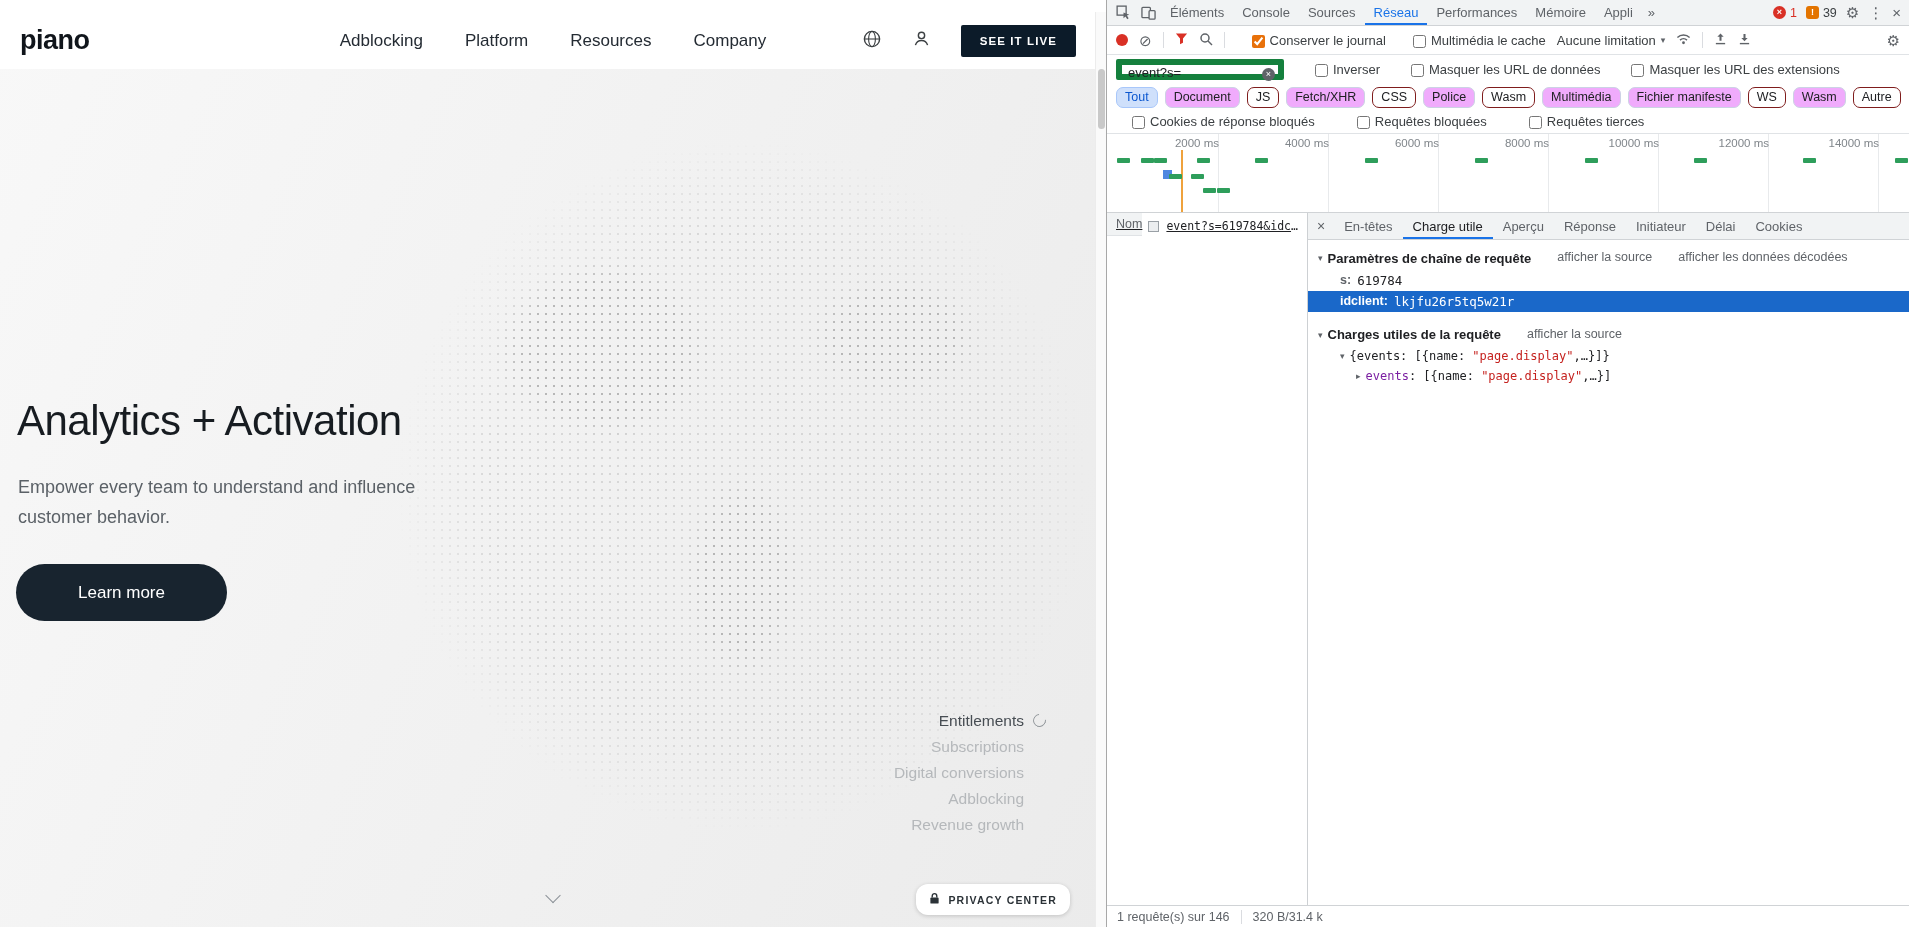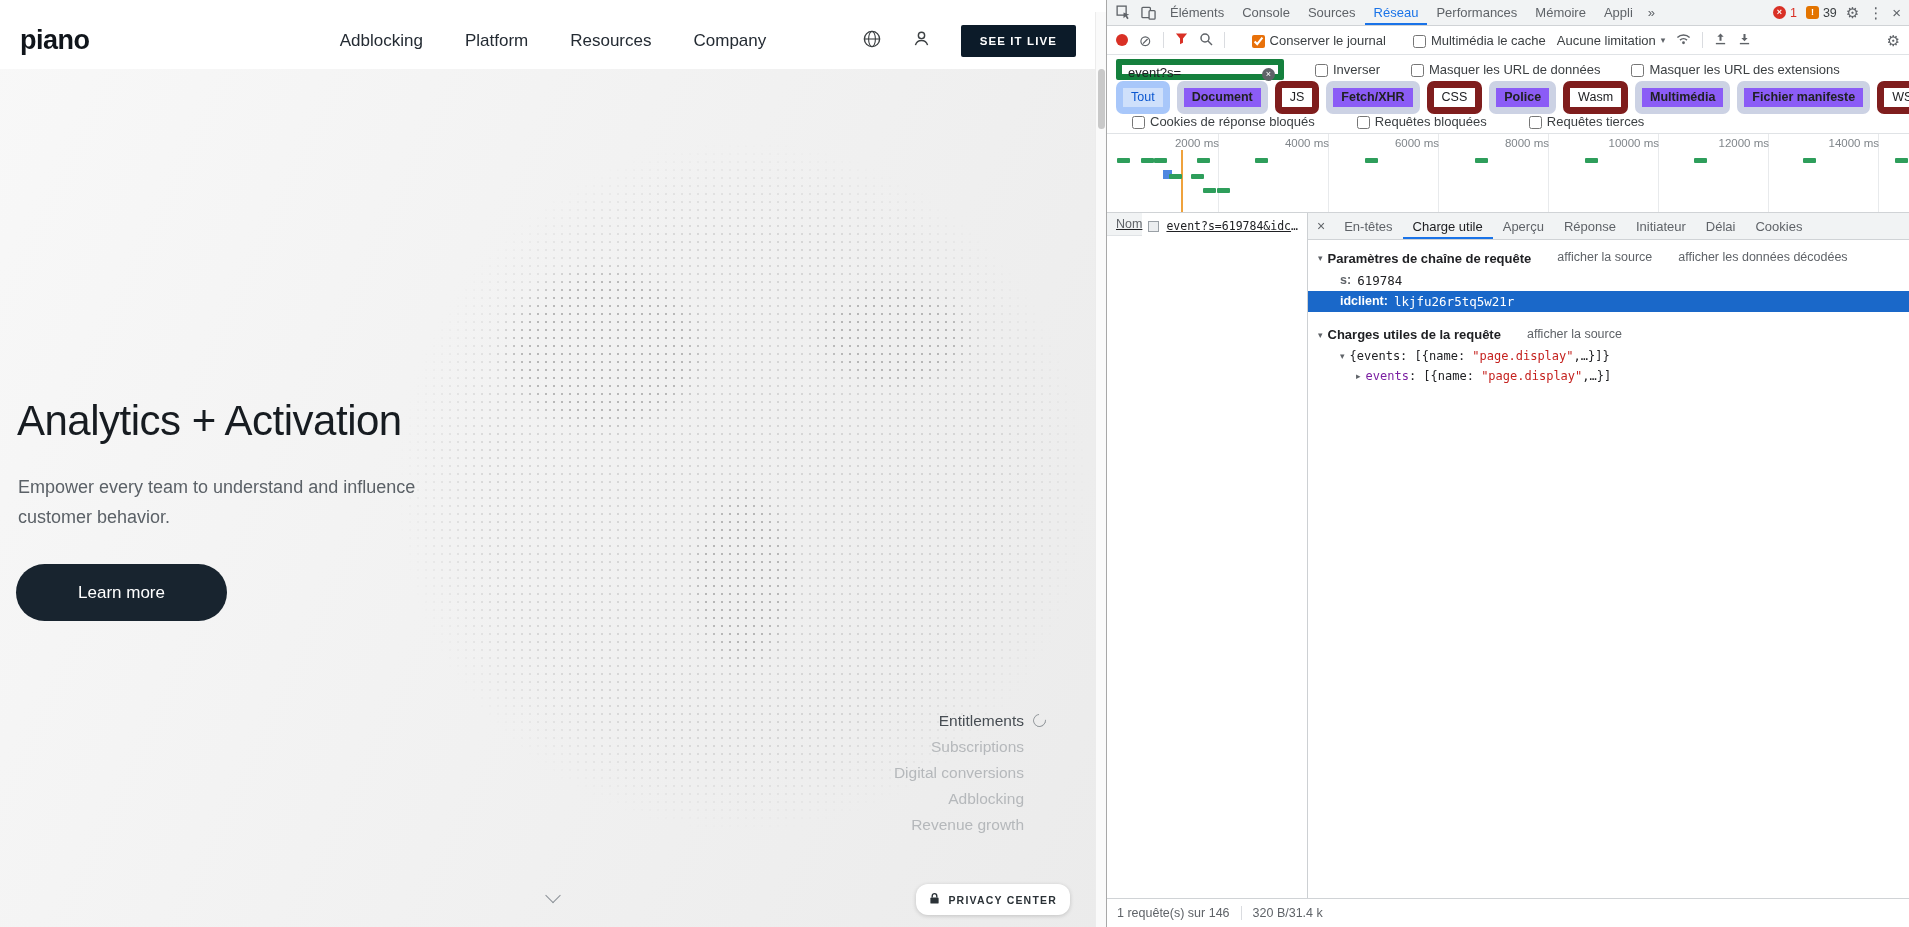--- a/index.html
+++ b/index.html
@@ -93,24 +93,24 @@
   .dt-filterrow { display:flex; align-items:center; height:29px; flex:none; padding:0 9px; gap:15px; }
   .filter-box { position:relative; width:168px; height:21px; border:6px solid #15803d; border-radius:2px;
                 background:#fff; flex:none; }
   .filter-box input { border:none; outline:none; width:100%; height:100%; font-size:13px;
                       padding:0 20px 0 6px; color:#202124; background:transparent;
                       font-family:"Liberation Sans",sans-serif; }
   .filter-clear { position:absolute; right:3px; top:3px; width:13px; height:13px; border-radius:50%;
                   background:#5f6368; color:#fff; font-size:9px; line-height:13px; text-align:center; cursor:pointer; }
 
   .dt-chips { display:flex; align-items:center; height:26px; flex:none; padding:0 9px; gap:7px; }
-  .chip { font-size:12.5px; line-height:19px; padding:0 8px; border:7px solid #7f1d1d; border-radius:7px;
+  .chip { font-size:12.5px; line-height:19px; padding:0 8px; border:1px solid #7f1d1d; border-radius:7px;
           color:#202124; background:#fff; white-space:nowrap; cursor:pointer; }
   .chip.sel { background:#cfe0fb; border-color:#a8c7fa; color:#0b57d0; }
-  .chip.tint { background:#8b5cf6; border-color:#ccd2e4;font-weight:bold; }
+  .chip.tint { background:#f0abfc; border-color:#ccd2e4; }
 
   .dt-blocked { display:flex; align-items:center; height:24px; flex:none; padding:0 9px; gap:26px;
                 font-size:12.5px; color:#3c4043; border-bottom:1px solid #e0e3e6; }
 
   .dt-timeline { position:relative; height:79px; flex:none; border-bottom:1px solid #d0d3d6; background:#fff; }
   .dt-timeline .grid { position:absolute; inset:0;
        background:repeating-linear-gradient(to right, transparent 0 109px, #e8eaec 109px 110px);
        background-position:2px 0; }
   .tick { position:absolute; top:3px; width:70px; text-align:right; font-size:11.5px; color:#80868b; }
   .wf-mark { position:absolute; height:5px; width:13px; background:#2e9e5b; border-radius:1px; }
@@ -145,21 +145,21 @@
   .param-row.hl { background:#1a68c9; }
   .param-row.hl .param-key, .param-row.hl .param-val { color:#fff; }
   .sec2 { margin-top:10px; }
   .json-line { display:flex; align-items:center; gap:5px; padding:3px 10px 3px 32px;
                font-family:"DejaVu Sans Mono",monospace; font-size:12px; color:#202124; }
   .json-line.indent { padding-left:48px; }
   .json-line .car { font-size:9px; color:#5f6368; font-family:"Liberation Sans",sans-serif; }
   .jkey { color:#7b1fa2; }
   .jstr { color:#c5221f; }
 
-  .dt-status { height:29px; flex:none; display:flex; align-items:center; border-top:1px solid #d0d3d6;
+  .dt-status { height:22px; flex:none; display:flex; align-items:center; border-top:1px solid #d0d3d6;
                background:#fff; color:#5f6368; font-size:12.5px; padding:0 10px; }
   .dt-status .sep { width:1px; height:14px; background:#dadce0; margin:0 11px; }
 </style>
 </head>
 <body>
 
 <div class="stage">
 
   <section class="site">
     <div class="globe"></div>

